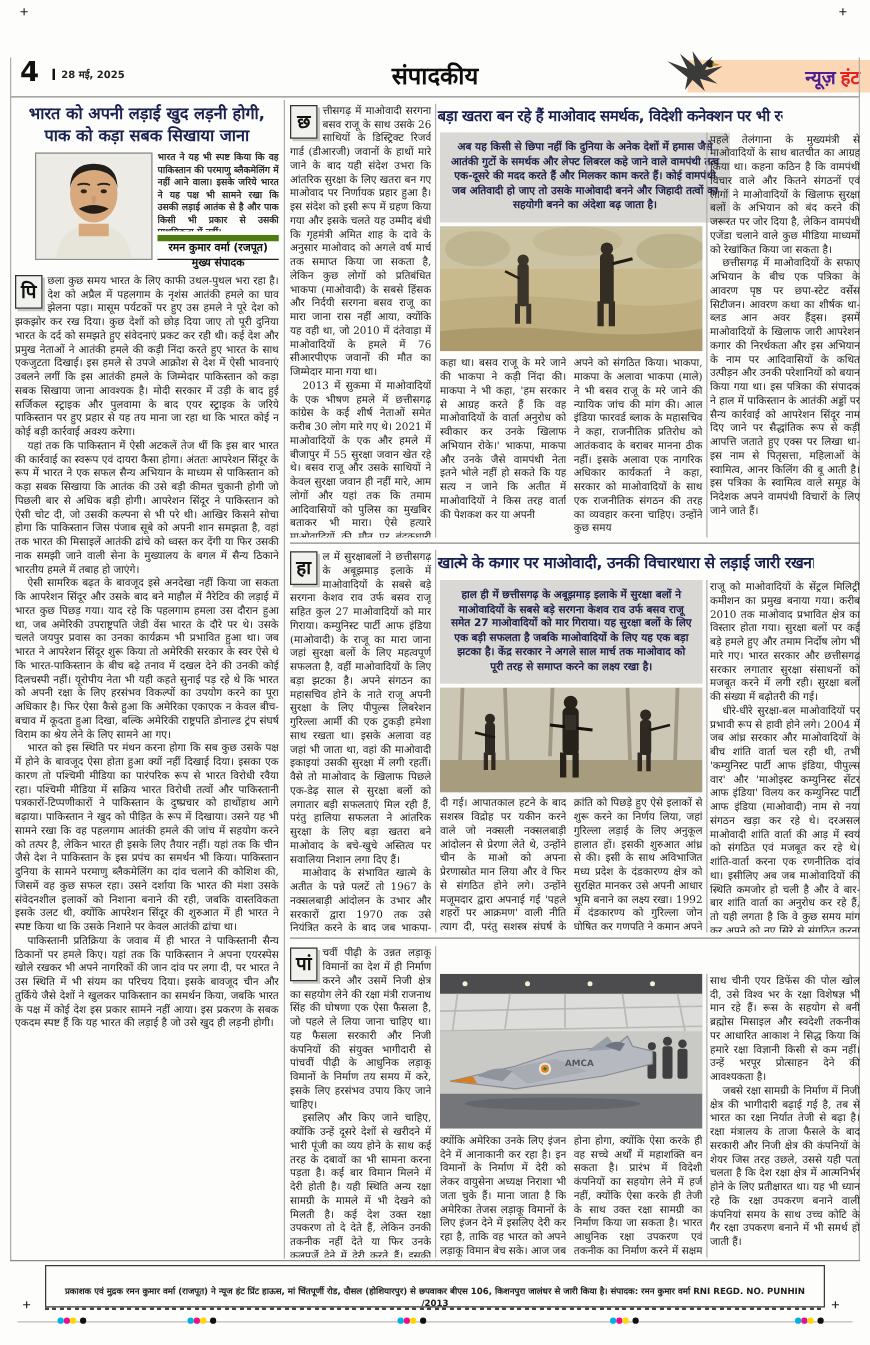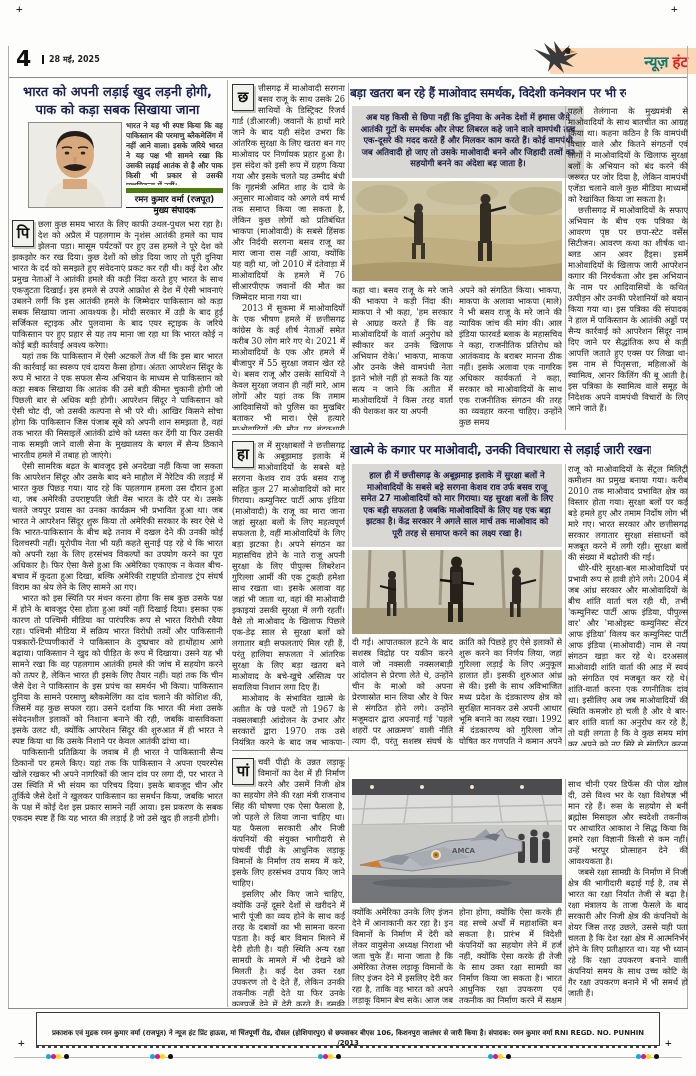--- a/index.html
+++ b/index.html
@@ -6,21 +6,21 @@
   .page{position:relative;width:696px;height:1076px;margin:0 auto;background:#fdfdfb;
         font-family:"DejaVu Sans",sans-serif;overflow:hidden;}
   .abs{position:absolute;}
   .crop{position:absolute;font-size:11px;color:#222;font-family:"DejaVu Sans Mono",monospace;}
   .pageno{position:absolute;font-size:22px;font-weight:bold;color:#111;line-height:26px;}
   .dateline{position:absolute;font-size:8px;font-weight:bold;color:#222;border-left:2px solid #111;
             padding-left:5px;line-height:9px;}
   .section-title{position:absolute;font-size:19px;font-weight:bold;color:#0d0d0d;text-align:center;}
   .masthead{position:absolute;background:#fbd7b5;display:flex;align-items:center;justify-content:flex-end;
             padding-right:8px;}
-  .masthead .w1{color:#0f766e;font-weight:bold;font-size:15px;}
+  .masthead .w1{color:#4c1d95;font-weight:bold;font-size:15px;}
   .masthead .w2{color:#e52020;font-weight:bold;font-size:15px;margin-left:4px;}
   .rule{position:absolute;background:#8a8a86;}
   .vrule{position:absolute;width:1px;background:#b0aeaa;}
   .hl{position:absolute;font-weight:bold;color:#1a2150;text-align:center;overflow:hidden;
       font-family:"DejaVu Sans",sans-serif;}
   .hl-nowrap{white-space:nowrap;letter-spacing:-0.3px;}
   .col{position:absolute;overflow:hidden;font-size:8.3px;line-height:11px;text-align:justify;
        color:#1c1c1c;font-family:"DejaVu Serif",serif;}
   .col p{margin:0;}
   .col p.ind{text-indent:10px;}
@@ -50,20 +50,21 @@
 
 <div class="page">
 
   <div class="crop" style="left:16px;top:3px;">+</div>
   <div class="crop" style="left:671px;top:3px;">+</div>
   <div class="crop" style="left:18px;top:1037px;">+</div>
   <div class="crop" style="left:665px;top:1037px;">+</div>
 
   <div class="pageno" style="left:16px;top:46px;">4</div>
   <div class="dateline" style="left:42px;top:55px;">28 मई, 2025</div>
+  <div class="section-title" style="left:288px;top:47px;width:120px;">संपादकीय</div>
 
   <div class="masthead" style="left:550px;top:48px;width:138px;height:26px;">
     <span class="abs" style="left:-20px;top:-9px;width:52px;height:38px;">
       <svg viewBox="0 0 52 38" width="52" height="38">
         <path d="M4 10 L20 16 L14 4 L26 14 L24 2 L32 13 L40 6 L34 17 L48 14 L36 22 L44 28 L30 24 L34 34 L24 25 L18 33 L20 23 Z" fill="#3a3a3a"></path>
         <circle cx="38" cy="12" r="3" fill="#222"></circle>
         <path d="M40 11 L46 13 L40 14 Z" fill="#c98a2a"></path>
       </svg>
     </span>
     <span class="w1">न्यूज़</span>

